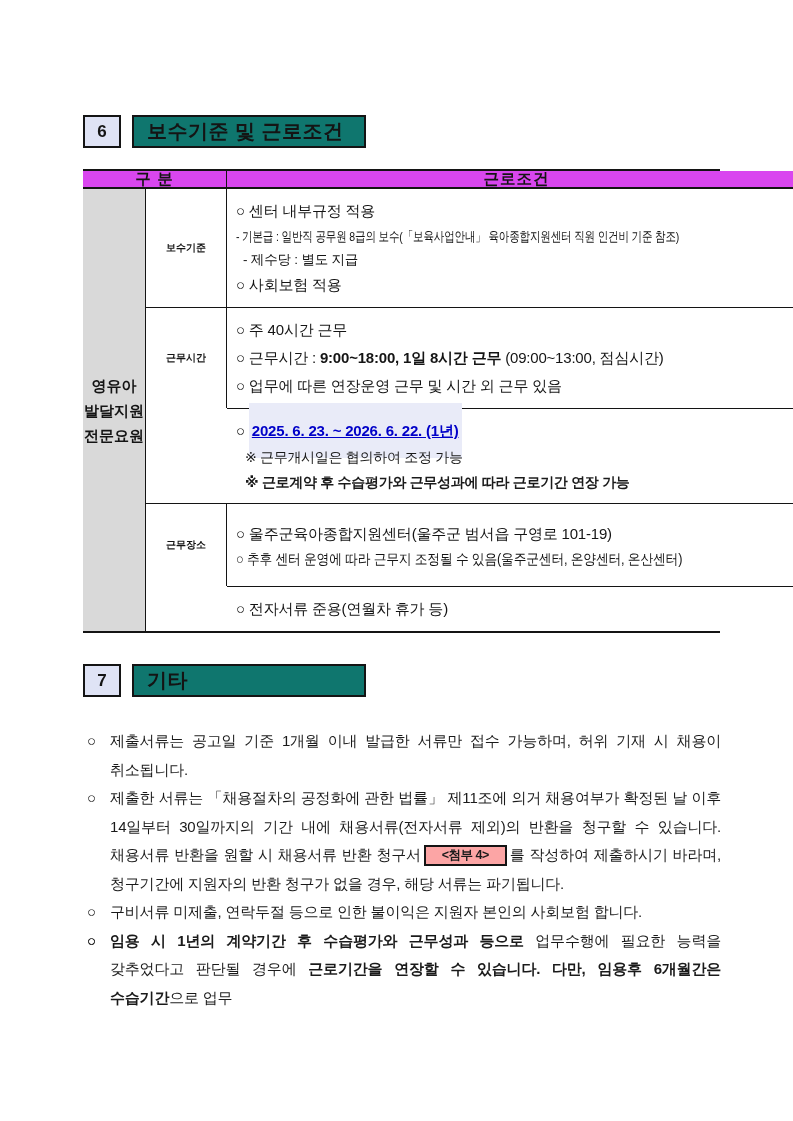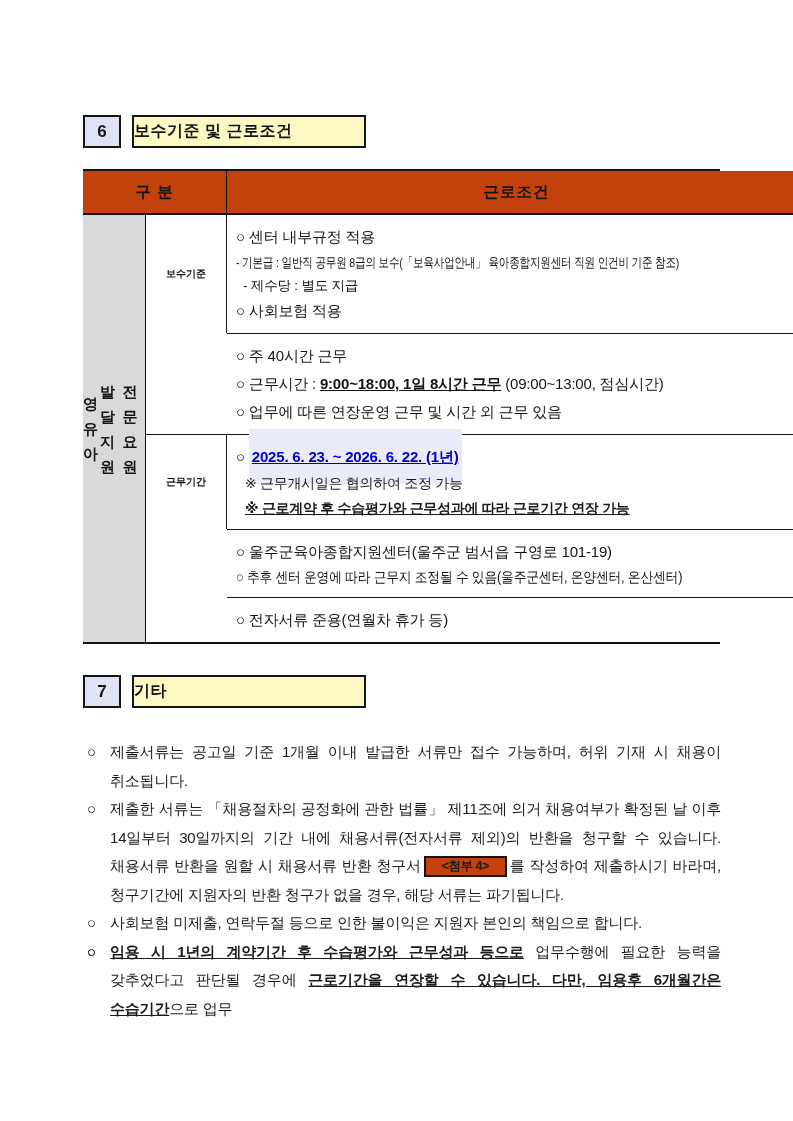--- a/index.html
+++ b/index.html
@@ -11,68 +11,68 @@
     overflow:hidden; padding-top:115px;
   }
   
   .sec-header { display:flex; align-items:stretch; gap:11px; margin-left:83px; height:33px; }
   .badge {
     width:38px; border:2px solid #141414; background:#dfe3f5;
     display:flex; align-items:center; justify-content:center;
     font-weight:bold; font-size:17px;
   }
   .sec-title {
-    width:234px; border:2px solid #141414; background:#fef9c3;
-    display:flex; align-items:center; 
-    font-weight:bold; font-size:16px; letter-spacing:.5px;
+    width:234px; border:2px solid #141414; background:#0f766e;
+    display:flex; align-items:center; padding-left:13px;
+    font-weight:bold; font-size:20px; letter-spacing:.5px;
   }
   
   .cond-table {
     display:grid; grid-template-columns:63px 81px 1fr;
     margin:21px 73px 0 83px;
     border-top:2px solid #141414; border-bottom:2.5px solid #141414;
     font-size:15px;
   }
   .th {
-    background:#c2410c; border-bottom:2px solid #141414;
+    background:#d946ef; border-bottom:2px solid #141414;
     display:flex; align-items:center; justify-content:center;
-    font-weight:bold; font-size:15.5px; height:44px; letter-spacing:1px;
+    font-weight:bold; font-size:15.5px; height:18px; letter-spacing:1px;
   }
   .th-cat { grid-column:1 / span 2; grid-row:1; border-right:1px solid #141414; }
   .th-cond { grid-column:3; grid-row:1; }
   .group-cell {
     grid-column:1; grid-row:2 / span 5;
     background:#d9d9d9; border-right:1px solid #141414;
-    display:flex; flex-direction:row; align-items:center; justify-content:center;
+    display:flex; flex-direction:column; align-items:center; justify-content:center;
     font-weight:bold; font-size:15px; line-height:25px;
   }
   .cell.label {
     grid-column:2; border-right:1px solid #141414;
     display:flex; align-items:center; justify-content:center;
     font-weight:bold; font-size:10px;
   }
   .cell.content {
     grid-column:3; padding:8px 2px 8px 9px;
     display:flex; flex-direction:column; justify-content:center;
   }
   .cell.bt { border-top:1px solid #141414; }
   .line { line-height:26px; letter-spacing:-.2px; }
   .line.c { margin:1px 0; }
   .line.sqz { white-space:nowrap; transform-origin:0 50%; line-height:23px; }
   .sqz78 { transform:scaleX(.78); font-size:13.5px; }
   .sqz88 { transform:scaleX(.88); font-size:14.5px; }
   .line.dash2 { font-size:13.5px; padding-left:7px; line-height:23px; }
   .line.note { font-size:14px; padding-left:9px; line-height:25px; letter-spacing:-.3px; }
-  .b { font-weight:bold;text-decoration:underline; }
+  .b { font-weight:bold; }
   .date {
     color:#0000c8; font-weight:bold; text-decoration:underline;
     background:#e9ebf8; padding:19px 3px;
   }
   .att-box {
-    display:inline-block; border:2px solid #141414; background:#c2410c;
+    display:inline-block; border:2px solid #141414; background:#fca5a5;
     font-weight:bold; font-size:12.5px; line-height:17px; padding:0 16px;
     margin:0 3px; vertical-align:1px; letter-spacing:-.5px;
   }
   
   .sec7 { margin-top:31px; }
   
   .notes { margin:30px 72px 0 87px; }
   .note {
     position:relative; padding-left:23px; font-size:15px; line-height:28.5px;
     text-align:justify; word-break:keep-all; letter-spacing:-.2px; color:#1a1a1a;
@@ -98,47 +98,48 @@
         <div>전문요원</div>
       </div>
 
   <div class="cell label" style="grid-area: 2 / 2; min-height: 118px;">보수기준</div>
       <div class="cell content" style="grid-area: 2 / 3;">
         <div class="line c"><span>○ 센터 내부규정 적용</span></div>
         <div class="line sqz sqz78"><span>- 기본급 : 일반직 공무원 8급의 보수(「보육사업안내」 육아종합지원센터 직원 인건비 기준 참조)</span></div>
         <div class="line dash2"><span>- 제수당 : 별도 지급</span></div>
         <div class="line c"><span>○ 사회보험 적용</span></div>
       </div>
+      <div class="cell label bt" style="grid-area: 3 / 2; min-height: 98px;">근무시간</div>
       <div class="cell content bt" style="grid-area: 3 / 3;">
         <div class="line c"><span>○ 주 40시간 근무</span></div>
         <div class="line c"><span>○ 근무시간 : </span><span class="b">9:00~18:00, 1일 8시간 근무</span><span> (09:00~13:00, 점심시간)</span></div>
         <div class="line c"><span>○ 업무에 따른 연장운영 근무 및 시간 외 근무 있음</span></div>
       </div>
-      <div class="cell label bt" style="grid-area: 4 / 2; min-height: 86px;">근무기간</div>
       <div class="cell content bt" style="grid-area: 4 / 3;">
         <div class="line c"><span>○ </span><span class="date">2025. 6. 23. ~ 2026. 6. 22. (1년)</span></div>
         <div class="line note"><span>※ 근무개시일은 협의하여 조정 가능</span></div>
         <div class="line note"><span class="b">※ 근로계약 후 수습평가와 근무성과에 따라 근로기간 연장 가능</span></div>
       </div>
+      <div class="cell label bt" style="grid-area: 5 / 2; min-height: 83px;">근무장소</div>
       <div class="cell content bt" style="grid-area: 5 / 3;">
         <div class="line c"><span>○ 울주군육아종합지원센터(울주군 범서읍 구영로 101-19)</span></div>
         <div class="line sqz sqz88"><span>○ 추후 센터 운영에 따라 근무지 조정될 수 있음(울주군센터, 온양센터, 온산센터)</span></div>
       </div>
       <div class="cell content bt" style="grid-area: 6 / 3;">
         <div class="line c"><span>○ 전자서류 준용(연월차 휴가 등)</span></div>
       </div>
     </div>
 
   <div class="sec-header sec7">
     <div class="badge">7</div>
     <div class="sec-title">기타</div>
   </div>
 
   <div class="notes" id="notes">
 
   <div class="note"><span class="mk">○</span><span>제출서류는 공고일 기준 1개월 이내 발급한 서류만 접수 가능하며, 허위 기재 시 채용이 취소됩니다.</span></div>
       <div class="note"><span class="mk">○</span><span>제출한 서류는 「채용절차의 공정화에 관한 법률」 제11조에 의거 채용여부가 확정된 날 이후 14일부터 30일까지의 기간 내에 채용서류(전자서류 제외)의 반환을 청구할 수 있습니다. 채용서류 반환을 원할 시 채용서류 반환 청구서</span><span class="att-box">&lt;첨부 4&gt;</span><span>를 작성하여 제출하시기 바라며, 청구기간에 지원자의 반환 청구가 없을 경우, 해당 서류는 파기됩니다.</span><br></div>
-      <div class="note"><span class="mk">○</span><span>사회보험 미제출, 연락두절 등으로 인한 불이익은 지원자 본인의 책임으로 합니다.</span></div>
+      <div class="note"><span class="mk">○</span><span>구비서류 미제출, 연락두절 등으로 인한 불이익은 지원자 본인의 사회보험 합니다.</span></div>
       <div class="note"><span class="mk">○</span></div>
       <div class="note"><span class="mk">○</span><span class="b">임용 시 1년의 계약기간 후 수습평가와 근무성과 등으로</span><span> 업무수행에 필요한 능력을 갖추었다고 판단될 경우에 </span><span class="b">근로기간을 연장할 수 있습니다. 다만, 임용후 6개월간은 수습기간</span><span>으로 업무</span></div>
     </div>
 
 </div>
 
 </body></html>

